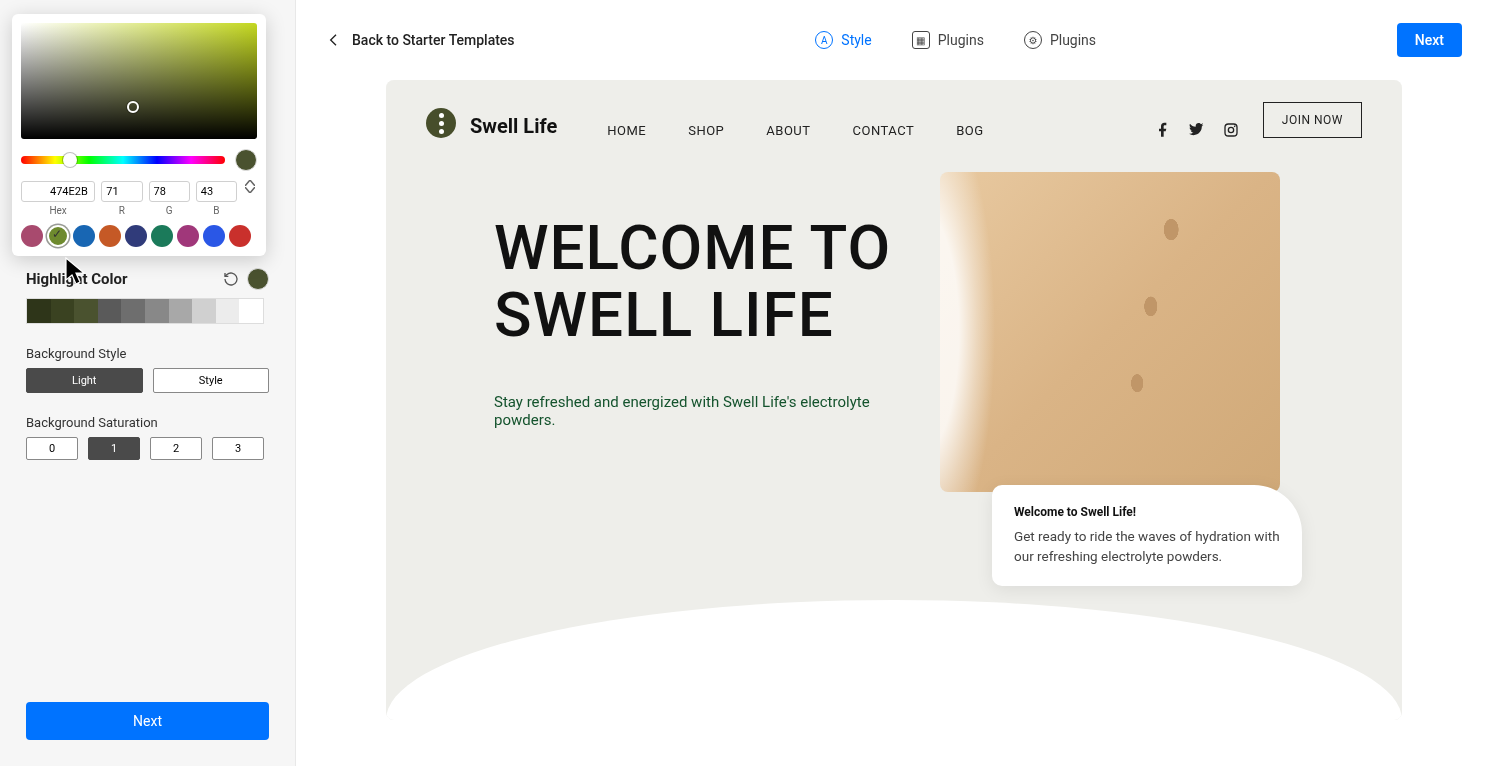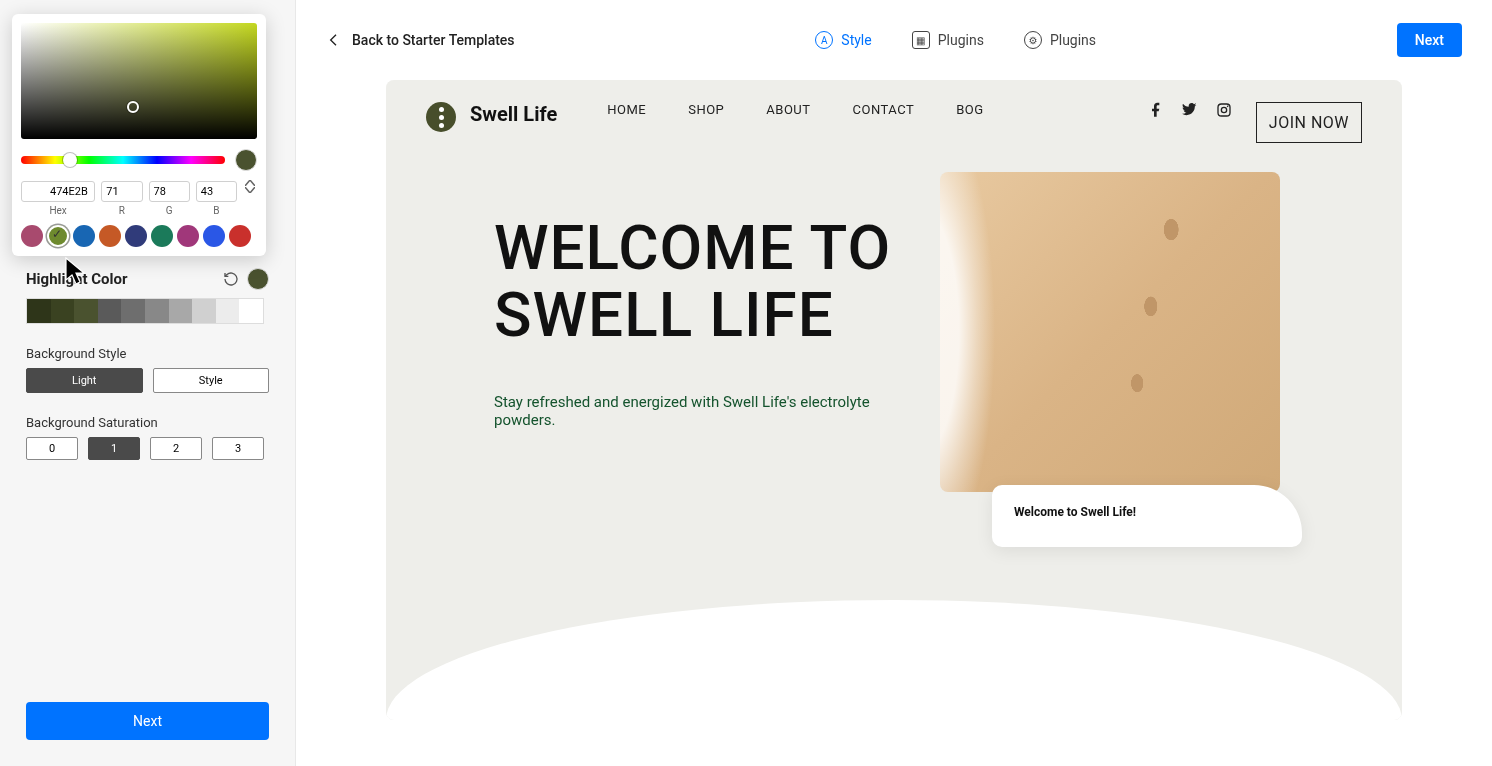--- a/index.html
+++ b/index.html
@@ -12,29 +12,29 @@
   .top-nav{flex:1;display:flex;justify-content:center;gap:40px;}
   .top-nav-item{display:flex;align-items:center;gap:8px;font-size:14px;color:#444;}
   .top-nav-item.active{color:#0073ff;}
   .nav-icon{width:18px;height:18px;border:1.5px solid currentColor;border-radius:50%;display:flex;align-items:center;justify-content:center;font-size:10px;}
   .nav-icon.square{border-radius:3px;}
   .top-next{background:#0073ff;color:#fff;border:none;padding:9px 18px;border-radius:4px;font-size:14px;font-weight:500;cursor:pointer;}
 
   .preview-frame{margin:0 90px 0 90px;height:640px;background:#f7f7f7;border-radius:8px;position:relative;overflow:hidden;}
   .prev-bg{position:absolute;left:0;right:0;top:0;bottom:0;background:#eeeeea;}
   .prev-wave{position:absolute;left:0;right:0;bottom:0;height:120px;background:#fff;border-top-left-radius:50% 100%;border-top-right-radius:50% 100%;}
-  .prev-header{position:absolute;top:22px;left:40px;right:40px;display:flex;align-items:flex-start;}
+  .prev-header{position:absolute;top:22px;left:40px;right:40px;display:flex;align-items:flex-end;}
   .prev-logo{width:30px;height:30px;border-radius:50%;background:#474e2b;display:flex;flex-direction:column;align-items:center;justify-content:center;gap:3px;}
   .prev-logo span{width:5px;height:5px;background:#fff;border-radius:50%;}
   .prev-brand{font-size:20px;font-weight:700;color:#111;margin-left:14px;}
   .prev-menu{display:flex;gap:42px;margin-left:50px;}
   .prev-menu a{font-size:13px;color:#222;text-decoration:none;letter-spacing:0.5px;}
   .prev-social{margin-left:auto;display:flex;gap:18px;align-items:center;}
   .prev-social svg{width:16px;height:16px;fill:#222;}
-  .prev-join{margin-left:24px;border:1px solid #222;background:transparent;padding:10px 12px;font-size:16px;letter-spacing:0.5px;color:#222;}
+  .prev-join{margin-left:24px;border:1px solid #222;background:transparent;padding:10px 18px;font-size:12px;letter-spacing:0.5px;color:#222;}
 
   .prev-hero-text{position:absolute;left:108px;top:135px;width:440px;}
   .prev-hero-title{font-size:62px;line-height:1.08;font-weight:500;color:#111;letter-spacing:1px;}
   .prev-hero-sub{margin-top:44px;font-size:15px;color:#14532d;}
   .prev-shop-btn{margin-top:26px;background:#4c5530;color:#fff;border:none;padding:13px 22px;font-size:13px;letter-spacing:1px;}
 
   .prev-image{position:absolute;right:122px;top:92px;width:340px;height:320px;border-radius:8px;
     background:
       radial-gradient(ellipse 18px 26px at 68% 18%, #c09668 40%, transparent 42%),
       radial-gradient(ellipse 16px 24px at 62% 42%, #c09668 40%, transparent 42%),
@@ -248,15 +248,16 @@
 
     <div class="prev-hero-text">
       <h1 class="prev-hero-title">WELCOME TO SWELL LIFE</h1>
       <p class="prev-hero-sub">Stay refreshed and energized with Swell Life's electrolyte powders.</p>
     </div>
 
     <div class="prev-image"></div>
 
     <div class="prev-card">
       <h3>Welcome to Swell Life!</h3>
+      <p>Get ready to ride the waves of hydration with our refreshing electrolyte powders.</p>
     </div>
   </div>
 </div>
 
 </body></html>

